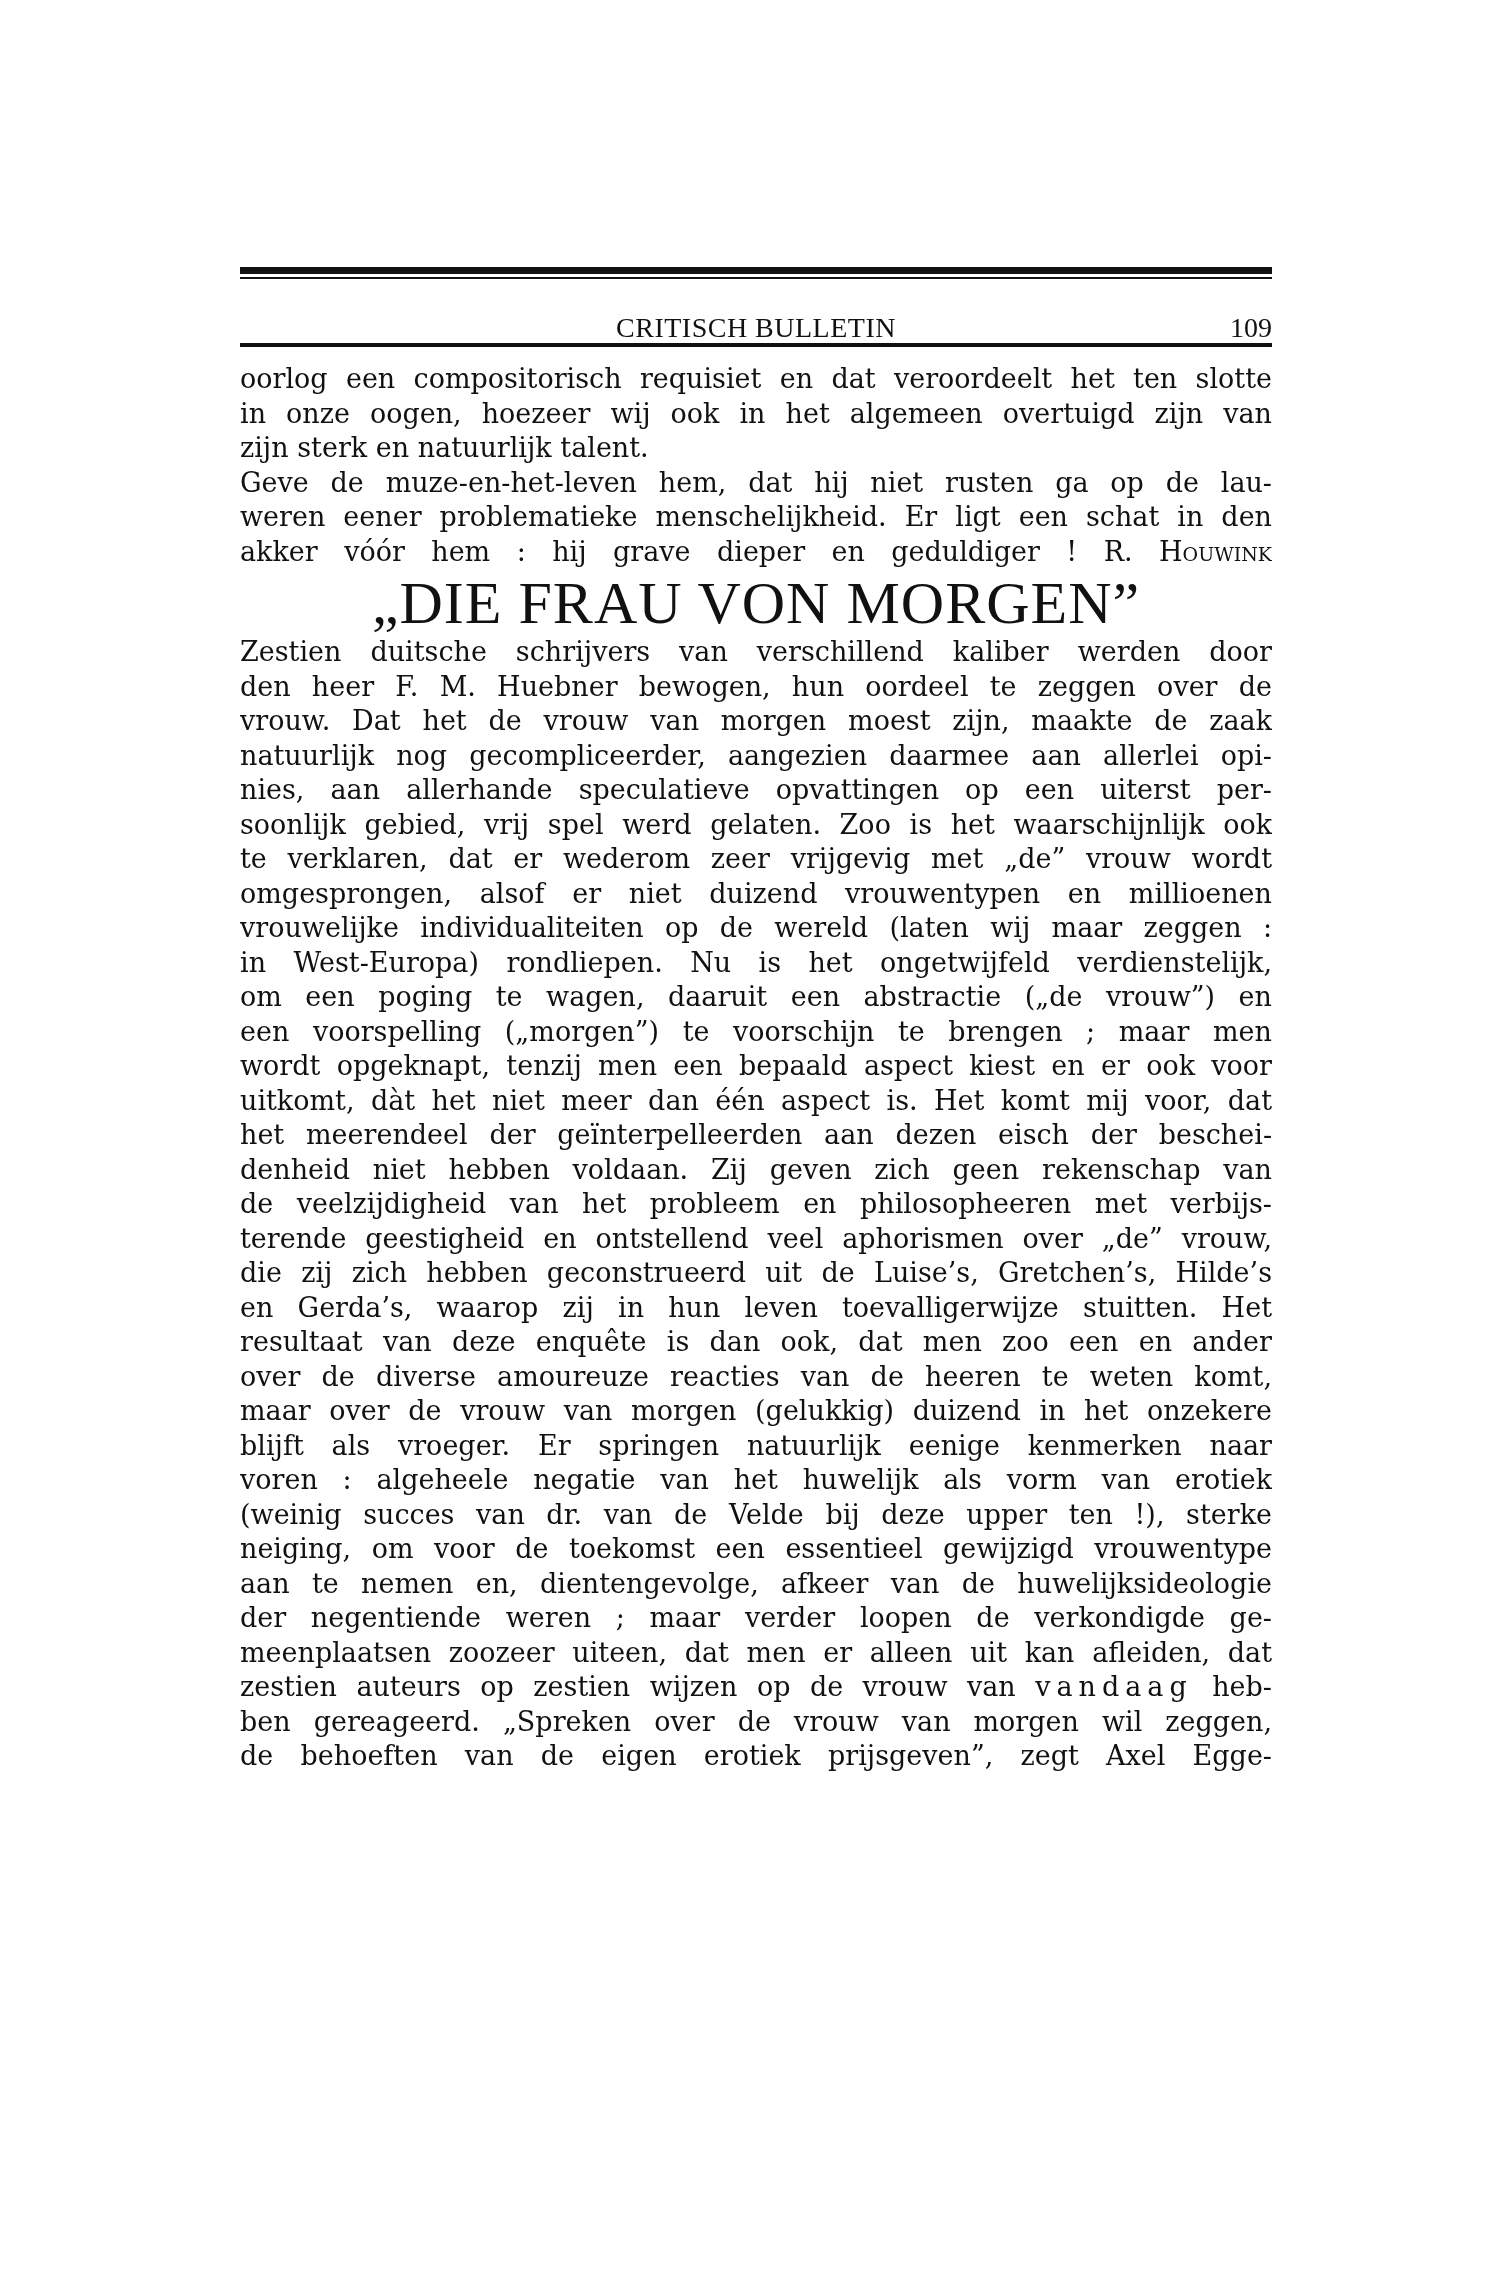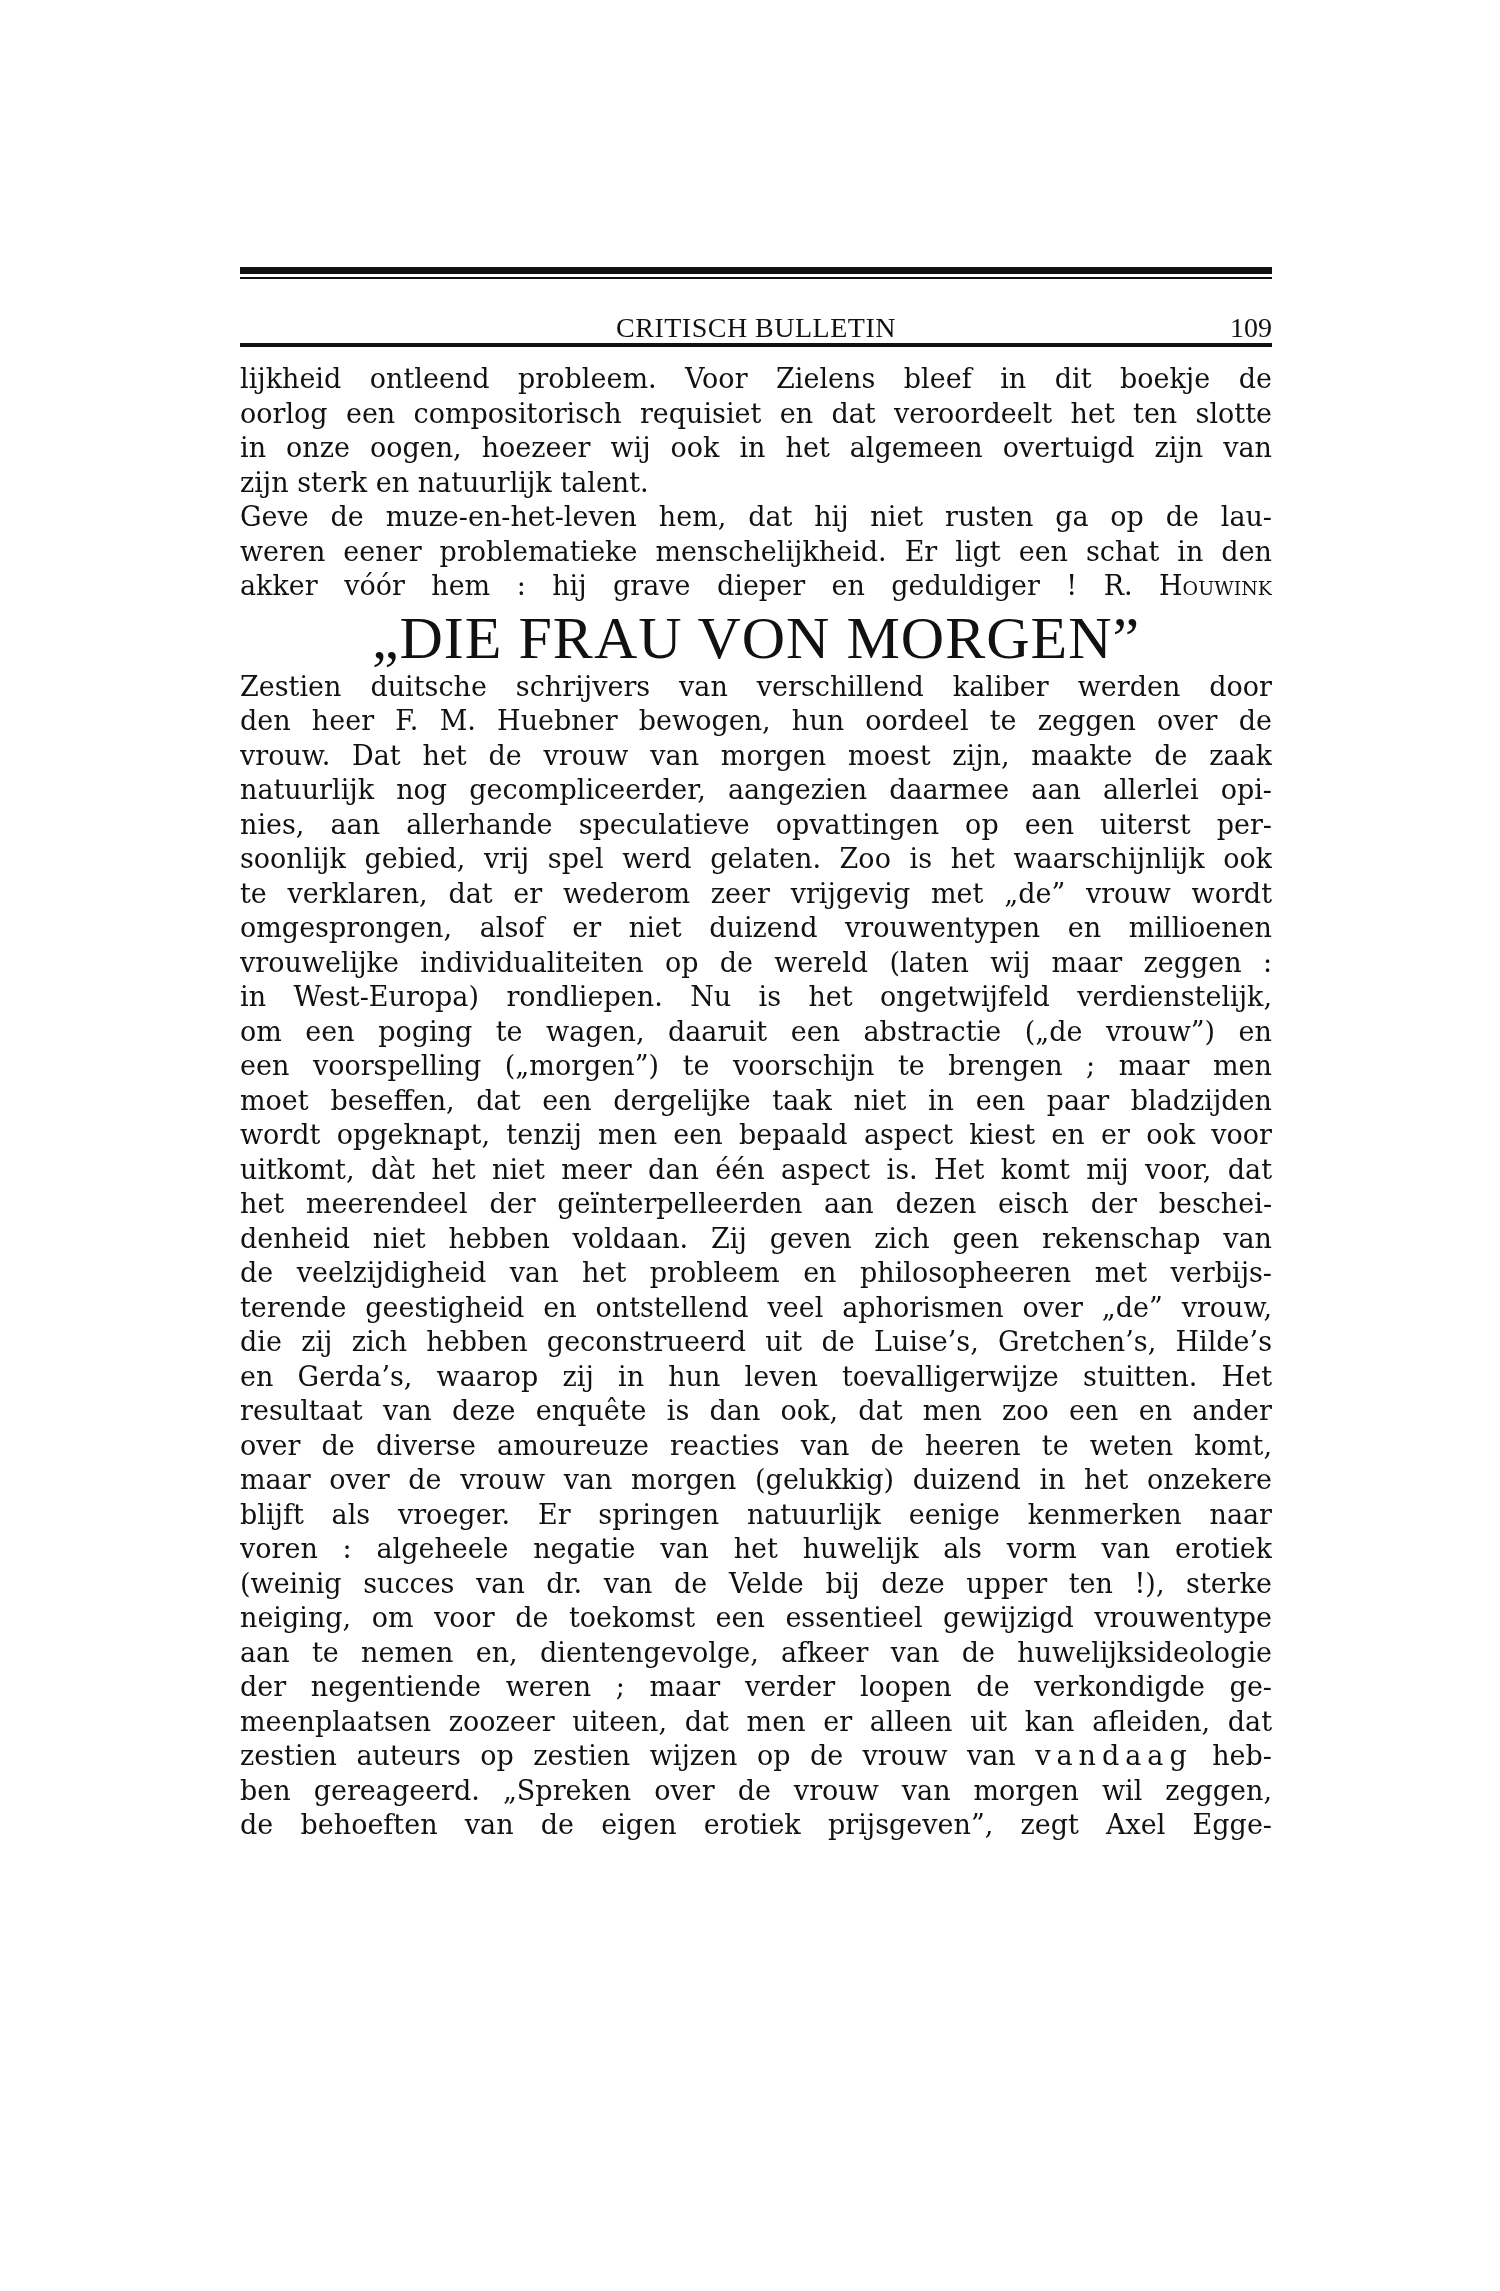--- a/index.html
+++ b/index.html
@@ -32,21 +32,20 @@
   <div class="rule-top-thin"></div>
   <div class="running-head">
     <span class="running-title">CRITISCH BULLETIN</span>
     <span class="page-number">109</span>
   </div>
   <div class="rule-bottom"></div>
 
   <div class="body-text">
 
     <div>
-      <span class="line">lijkheid ontleend probleem. Voor Zielens bleef in dit boekje de</span>
       <span class="line">oorlog een compositorisch requisiet en dat veroordeelt het ten slotte</span>
       <span class="line">in onze oogen, hoezeer wij ook in het algemeen overtuigd zijn van</span>
       <span class="line last">zijn sterk en natuurlijk talent.</span>
       <span class="line">Geve de muze-en-het-leven hem, dat hij niet rusten ga op de lau-</span>
       <span class="line">weren eener problematieke menschelijkheid. Er ligt een schat in den</span>
       <span class="line sig"><span>akker vóór hem : hij grave dieper en geduldiger !</span> <span class="smallcaps">R. Houwink</span></span>
     </div>
 
     <div class="heading">„DIE FRAU VON MORGEN”</div>
 
@@ -56,21 +55,20 @@
         <span class="line">vrouw. Dat het de vrouw van morgen moest zijn, maakte de zaak</span>
         <span class="line">natuurlijk nog gecompliceerder, aangezien daarmee aan allerlei opi-</span>
         <span class="line">nies, aan allerhande speculatieve opvattingen op een uiterst per-</span>
         <span class="line">soonlijk gebied, vrij spel werd gelaten. Zoo is het waarschijnlijk ook</span>
         <span class="line">te verklaren, dat er wederom zeer vrijgevig met „de” vrouw wordt</span>
         <span class="line">omgesprongen, alsof er niet duizend vrouwentypen en millioenen</span>
         <span class="line">vrouwelijke individualiteiten op de wereld (laten wij maar zeggen :</span>
         <span class="line">in West-Europa) rondliepen. Nu is het ongetwijfeld verdienstelijk,</span>
         <span class="line">om een poging te wagen, daaruit een abstractie („de vrouw”) en</span>
         <span class="line">een voorspelling („morgen”) te voorschijn te brengen ; maar men</span>
-        <span class="line">moet beseffen, dat een dergelijke taak niet in een paar bladzijden</span>
         <span class="line">wordt opgeknapt, tenzij men een bepaald aspect kiest en er ook voor</span>
         <span class="line">uitkomt, dàt het niet meer dan één aspect is. Het komt mij voor, dat</span>
         <span class="line">het meerendeel der geïnterpelleerden aan dezen eisch der beschei-</span>
         <span class="line">denheid niet hebben voldaan. Zij geven zich geen rekenschap van</span>
         <span class="line">de veelzijdigheid van het probleem en philosopheeren met verbijs-</span>
         <span class="line">terende geestigheid en ontstellend veel aphorismen over „de” vrouw,</span>
         <span class="line">die zij zich hebben geconstrueerd uit de Luise’s, Gretchen’s, Hilde’s</span>
         <span class="line">en Gerda’s, waarop zij in hun leven toevalligerwijze stuitten. Het</span>
         <span class="line">resultaat van deze enquête is dan ook, dat men zoo een en ander</span>
         <span class="line">over de diverse amoureuze reacties van de heeren te weten komt,</span>

